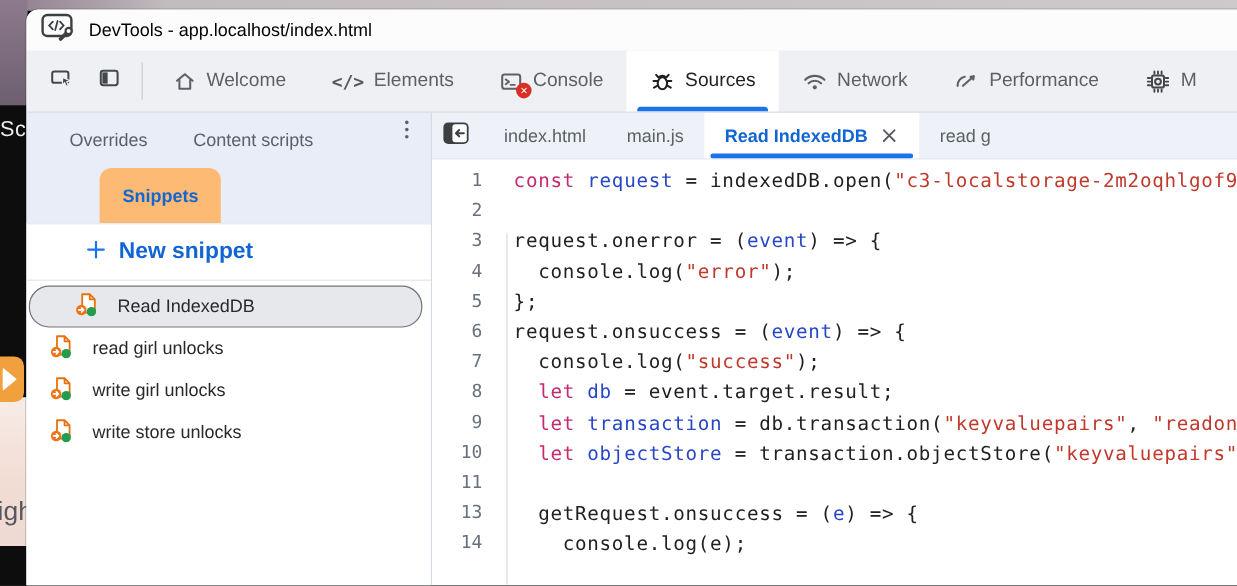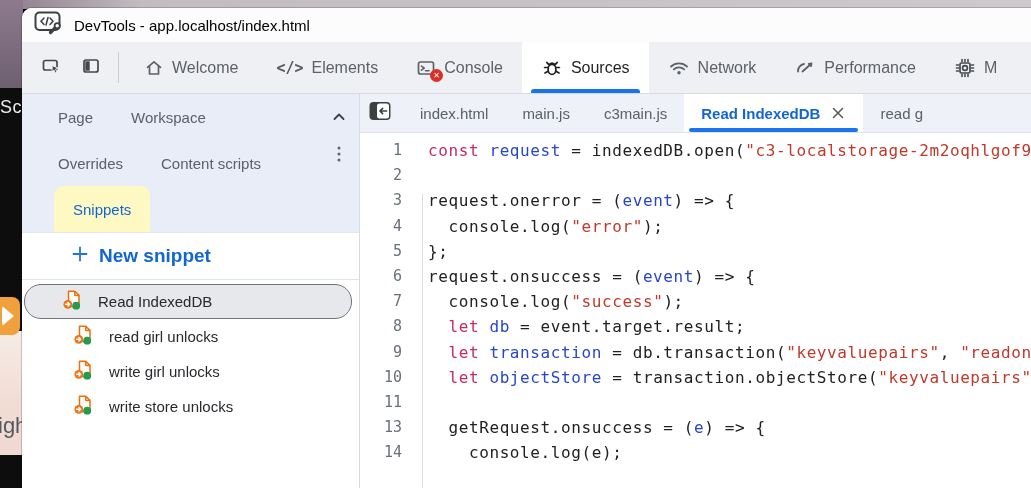--- a/index.html
+++ b/index.html
@@ -43,26 +43,26 @@
 
   .body { flex:1; display:flex; min-height:0; }
 
   
   .sidebar { width:338px; flex:0 0 338px; display:flex; flex-direction:column; background:#e9edf8; border-right:1px solid #d6dae2; }
   .side-row { height:46px; flex:0 0 46px; display:flex; align-items:center; padding-left:36px; gap:38px; position:relative; }
   .side-row .lbl { font-size:15px; color:#5b6069; }
   .side-right-icon { position:absolute; right:10px; display:flex; }
   .side-right-icon.dots { top:2px; }
   .snip-tab-row { height:46px; flex:0 0 46px; display:flex; align-items:flex-end; padding-left:32px; }
-  .snip-tab { background:#fef9c3; border-radius:10px 10px 0 0; height:46px; display:flex; align-items:center; padding:0 19px; font-size:15px; font-weight:normal; color:#1266d3; }
+  .snip-tab { background:#fdba74; border-radius:10px 10px 0 0; height:46px; display:flex; align-items:center; padding:0 19px; font-size:15px; font-weight:bold; color:#1266d3;margin-left:29px; }
   .snip-pane { flex:1; background:#fff; border-top:1px solid #e3e6ec; display:flex; flex-direction:column; min-height:0; }
   .new-snippet { height:47px; flex:0 0 47px; display:flex; align-items:center; gap:9px; padding-left:48px; border-bottom:1px solid #e2e4e8; }
   .new-snippet .lbl { font-size:19px; font-weight:bold; color:#1266d3; }
   .snip-list { padding-top:4px; }
-  .snip-item { height:35px; display:flex; align-items:center; gap:13px; padding-left:52px; font-size:15px; color:#27292d; position:relative; }
+  .snip-item { height:35px; display:flex; align-items:center; gap:13px; padding-left:20px; font-size:15px; color:#27292d; position:relative; }
   .snip-item.selected { background:#e7e8eb; border:1px solid #70757d; border-radius:17px; margin:0 7px 0 2px; padding-left:38px; }
 
   
   .editor { flex:1; display:flex; flex-direction:column; min-width:0; }
   .tabstrip { height:39px; flex:0 0 39px; background:#eef1f7; border-bottom:1px solid #dde3ee; display:flex; align-items:stretch; white-space:nowrap; overflow:hidden; }
   .nav-back { display:flex; align-items:center; padding:0 9px 0 8px; }
   .ftab { display:flex; align-items:center; gap:10px; padding:0 17px; font-size:15px; color:#5b6069; position:relative; }
   .ftab.active { background:#fff; color:#1266d3; font-weight:bold; }
   .ftab.active::after { content:""; position:absolute; left:5px; right:5px; bottom:0; height:4px; border-radius:3px; background:#1a73e8; }
   .ftab .close { display:flex; align-items:center; font-weight:normal; }
@@ -181,29 +181,20 @@
               </svg>
             </span>
             <span>M</span>
           </div>
         </div>
     </div>
 
     <div class="body">
 
       <div class="sidebar">
-        <div class="side-row" id="side-row1">
-          <span class="lbl">Page</span>
-            <span class="lbl">Workspace</span>
-            <span class="side-right-icon" id="chev-slot">
-              <svg width="20" height="20" viewBox="0 0 20 20" fill="none" xmlns="http://www.w3.org/2000/svg">
-                <path d="M5.5 12 L10 7.5 L14.5 12" stroke="#3c4043" stroke-width="1.8" stroke-linecap="round" stroke-linejoin="round"></path>
-              </svg>
-            </span>
-        </div>
         <div class="side-row" id="side-row2">
           <span class="lbl">Overrides</span>
             <span class="lbl">Content scripts</span>
             <span class="side-right-icon dots" id="kebab-slot">
               <svg width="20" height="26" viewBox="0 0 20 26" fill="none" xmlns="http://www.w3.org/2000/svg">
                 <circle cx="10" cy="6" r="1.5" fill="#5f6368"></circle>
                 <circle cx="10" cy="12" r="1.5" fill="#5f6368"></circle>
                 <circle cx="10" cy="18" r="1.5" fill="#5f6368"></circle>
               </svg>
             </span>
@@ -271,23 +262,20 @@
    <rect x="9" y="4.5" width="12" height="15" rx="2.5" fill="#fff"></rect>
    <path d="M18.5 12 H12.2 M14.6 9.4 L12 12 L14.6 14.6" stroke="#3c4043" stroke-width="1.7" stroke-linecap="round" stroke-linejoin="round"></path>
                 </svg></span>
             </div>
           <div style="display:flex;align-items:stretch;" id="file-tabs">
               <div class="ftab">
                 <span>index.html</span>
               </div>
               <div class="ftab">
                 <span>main.js</span>
-              </div>
-              <div class="ftab">
-                <span>c3main.js</span>
               </div>
               <div class="ftab active">
                 <span>Read IndexedDB</span>
                 <span class="close">
                   <svg width="16" height="16" viewBox="0 0 16 16" fill="none" xmlns="http://www.w3.org/2000/svg">
                     <path d="M3.5 3.5 L12.5 12.5 M12.5 3.5 L3.5 12.5" stroke="#55585e" stroke-width="1.5" stroke-linecap="round"></path>
                   </svg>
                 </span>
               </div>
               <div class="ftab">

